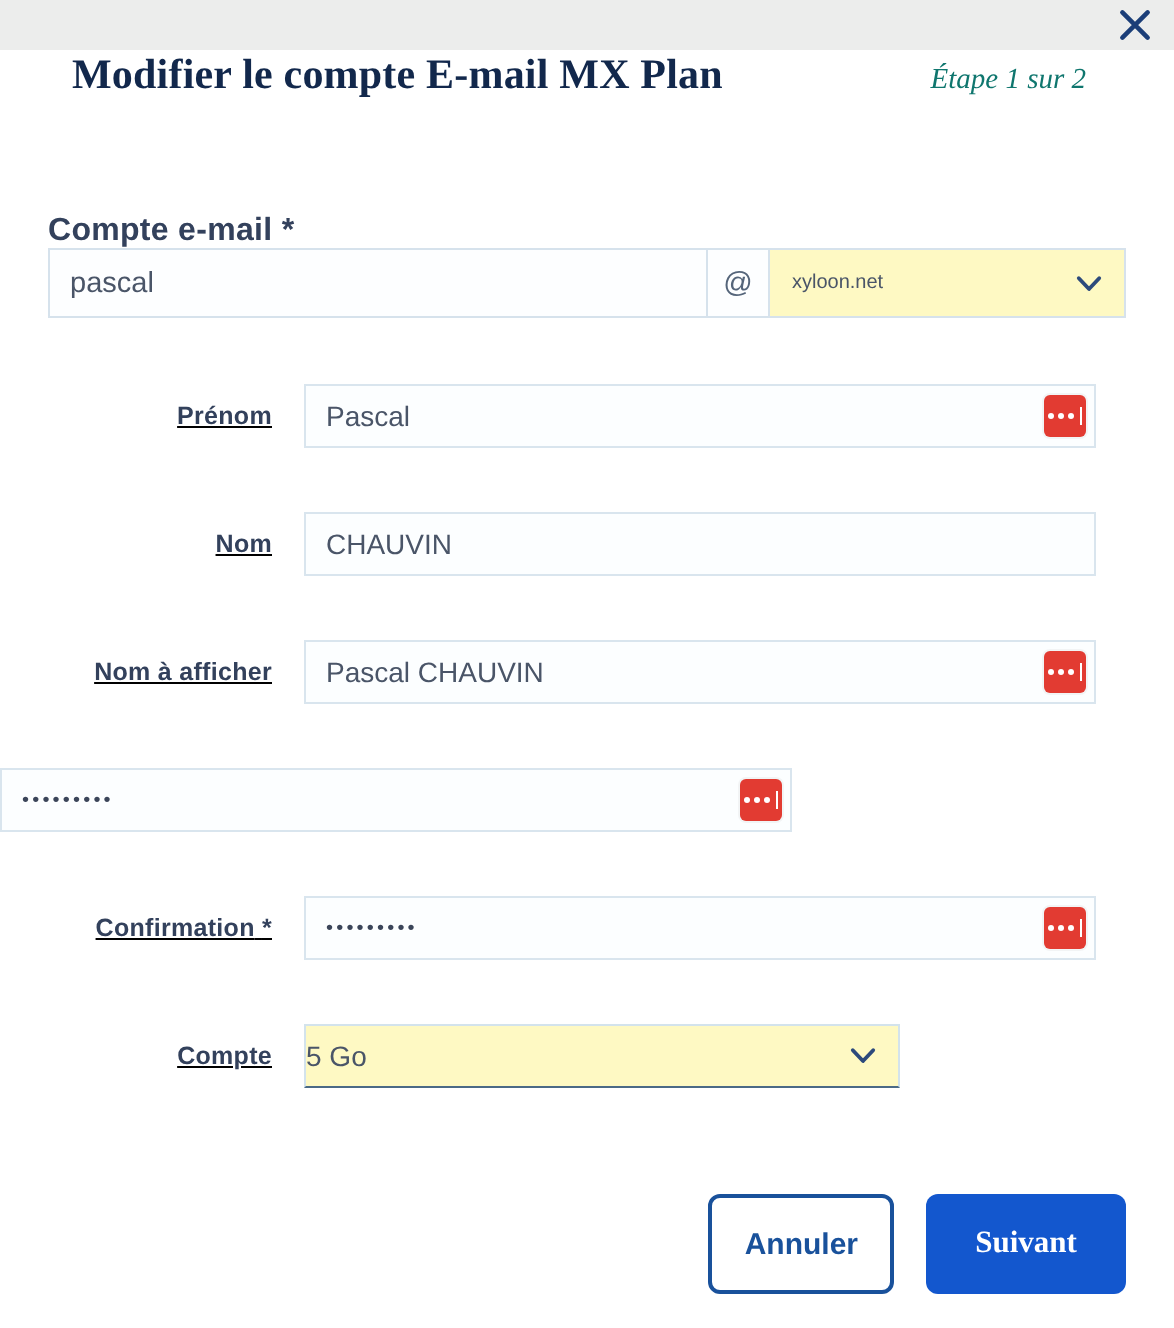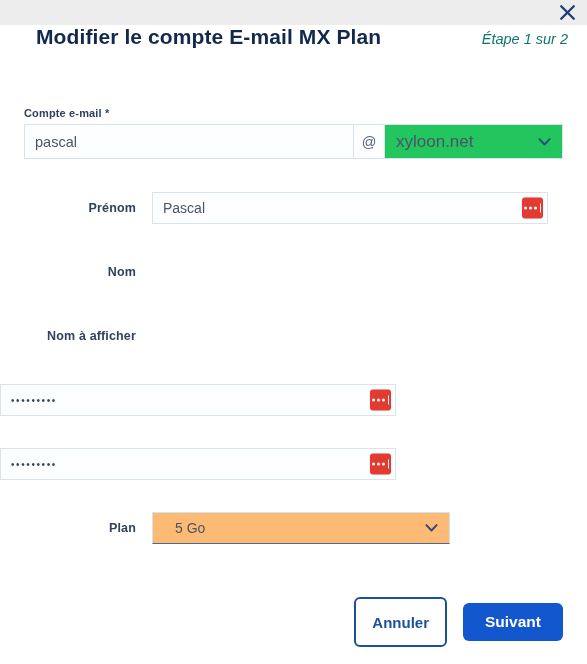--- a/index.html
+++ b/index.html
@@ -49,22 +49,23 @@
   }
 
   
   .hdr {
     position: absolute;
     top: 25px;
     left: 0;
     width: 587px;
     display: flex;
     align-items: baseline;
-    padding: 0 19px 0 36px;
-    box-sizing: border-box;
+    padding: 0 44px 0 36px;
+    box-sizing: border-box;
+    font-family: Liberation Serif, serif;
   }
   .hdr-title {
     font-size: 21px;
     font-weight: bold;
     color: #12284C;
     letter-spacing: 0.1px;
     white-space: nowrap;
   }
   .hdr-step {
     margin-left: auto;
@@ -72,21 +73,21 @@
     font-style: italic;
     color: #0f766e;
     white-space: nowrap;
   }
 
   
   .acct-label {
     position: absolute;
     top: 107px;
     left: 24px;
-    font-size: 11px;
+    font-size: 16px;
     font-weight: bold;
     color: #33415C;
     letter-spacing: 0.15px;
   }
   .acct-label .star { font-weight: bold; color: #33415C; }
 
   .acct-row {
     position: absolute;
     top: 124px;
     left: 24px;
@@ -120,23 +121,23 @@
     justify-content: center;
     font-size: 14.5px;
     color: #55657A;
   }
   .acct-domain {
     flex: 1 1 auto;
     height: 35px;
     box-sizing: border-box;
     border: 1px solid #D6E2EC;
     border-left: none;
-    background: #22c55e;
-    font-family: "Liberation Sans", sans-serif;
-    font-size: 17px;
+    background: #fef9c3;
+    font-family: "Liberation Sans", sans-serif;
+    font-size: 10px;
     color: #4A5568;
     padding: 0 28px 0 11px;
     outline: none;
     appearance: none;
     -webkit-appearance: none;
     border-radius: 0;
     position: relative;
   }
   .acct-domain-wrap {
     flex: 1 1 auto;
@@ -153,20 +154,21 @@
   }
 
   
   .frow {
     position: absolute;
     left: 0;
     width: 587px;
     height: 36px;
     display: flex;
     align-items: center;
+    text-decoration: underline;
   }
   .flabel {
     width: 152px;
     text-align: right;
     padding-right: 16px;
     box-sizing: border-box;
     font-size: 12.5px;
     font-weight: bold;
     color: #33415C;
     letter-spacing: 0.15px;
@@ -228,25 +230,25 @@
     margin-left: 1px;
   }
 
   
   .qsel {
     width: 100%;
     height: 32px;
     box-sizing: border-box;
     border: 1px solid #D3E3EC;
     border-bottom: 1.5px solid #4B6A86;
-    background: #fdba74;
+    background: #fef9c3;
     font-family: "Liberation Sans", sans-serif;
     font-size: 14px;
     color: #4A5568;
-    padding: 0 28px 0 22px;
+    padding: 0 28px 0 0;
     outline: none;
     appearance: none;
     -webkit-appearance: none;
     border-radius: 0;
   }
 
   
   .footer {
     position: absolute;
     top: 597px;
@@ -267,27 +269,27 @@
     border: 2px solid #19519B;
     border-radius: 6px;
     color: #19519B;
     font-family: "Liberation Sans", sans-serif;
     font-size: 15px;
     font-weight: bold;
     cursor: pointer;
   }
   .btn-next {
     min-width: 100px;
-    height: 38px;
+    height: 50px;
     padding: 0 20px;
     background: #1357CE;
     border: none;
     border-radius: 6px;
     color: #ffffff;
-    font-family: Liberation Sans, sans-serif;
+    font-family: Liberation Serif, serif;
     font-size: 15.5px;
     font-weight: bold;
     cursor: pointer;
   }
 </style>
 </head>
 <body>
 
 <div class="topbar"></div>
 
@@ -338,54 +340,69 @@
       <span class="dot"></span>
       <span class="bar"></span>
     </div>
   </div>
 </div>
 
 <div class="frow" style="top:254px;">
   <div class="flabel">
     <span>Nom</span><span></span>
   </div>
+  <div class="fwrap">
+    <input class="finput" type="text" value="CHAUVIN" style="">
+  </div>
 </div>
 
 <div class="frow" style="top:318px;align-items:center;">
   <div class="flabel">
     <span>Nom à afficher</span><span></span>
+  </div>
+  <div class="fwrap">
+    <input class="finput" type="text" value="Pascal CHAUVIN" style="">
+    <div class="badge">
+      <span class="dot"></span>
+      <span class="dot"></span>
+      <span class="dot"></span>
+      <span class="bar"></span>
+    </div>
   </div>
 </div>
 
 <div class="frow" style="top:382px;">
   <div class="fwrap">
     <input class="finput pwd" type="text" value="•••••••••" style="">
     <div class="badge">
       <span class="dot"></span>
       <span class="dot"></span>
       <span class="dot"></span>
       <span class="bar"></span>
     </div>
   </div>
 </div>
 
 <div class="frow" style="top:446px;">
+  <div class="flabel">
+    <span>Confirmation</span>&nbsp;<span>*</span>
+  </div>
   <div class="fwrap">
     <input class="finput pwd" type="text" value="•••••••••" style="">
     <div class="badge">
       <span class="dot"></span>
       <span class="dot"></span>
       <span class="dot"></span>
       <span class="bar"></span>
     </div>
   </div>
 </div>
 
 <div class="frow" style="top:510px;">
-  <div class="flabel">Plan</div>
+  <div class="flabel">Compte</div>
   <div class="fwrap short">
     <select class="qsel">
       <option>5 Go</option>
     </select>
     <span class="chev">
       <svg width="13" height="9" viewBox="0 0 13 9" aria-hidden="true">
         <path d="M1.4 1.6 L6.5 7 L11.6 1.6" fill="none" stroke="#2C4A7C" stroke-width="1.9" stroke-linecap="round" stroke-linejoin="round"></path>
       </svg>
     </span>
   </div>

